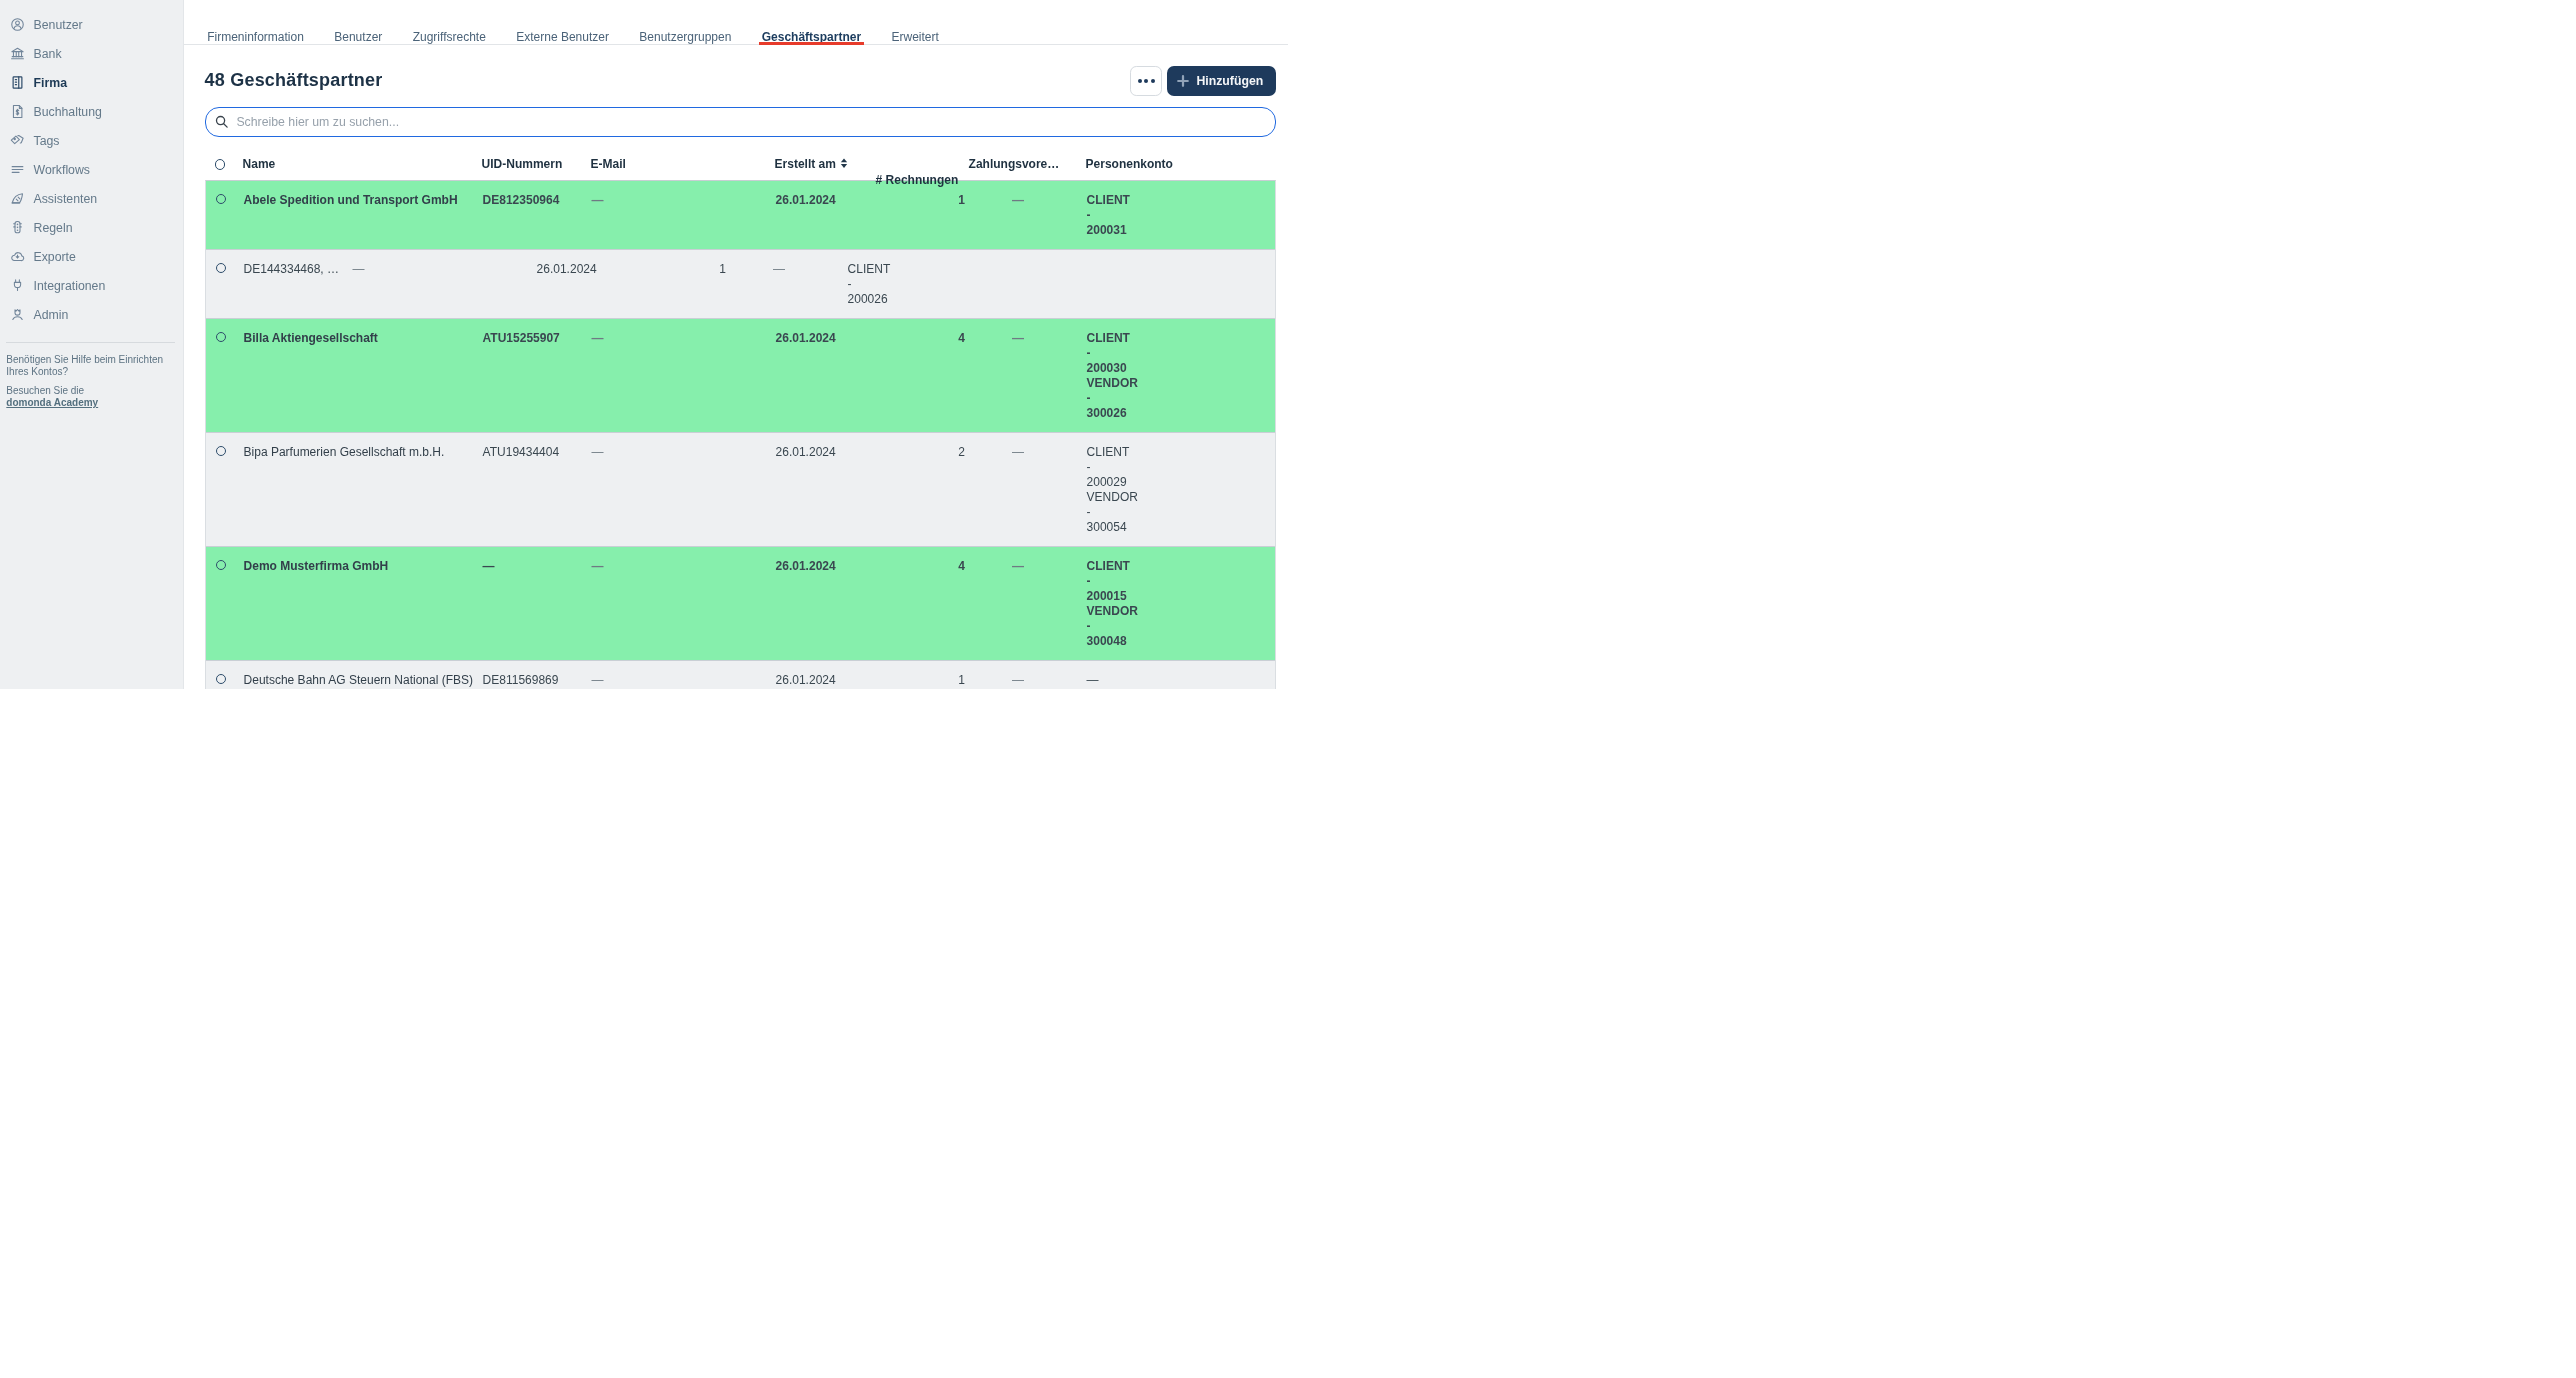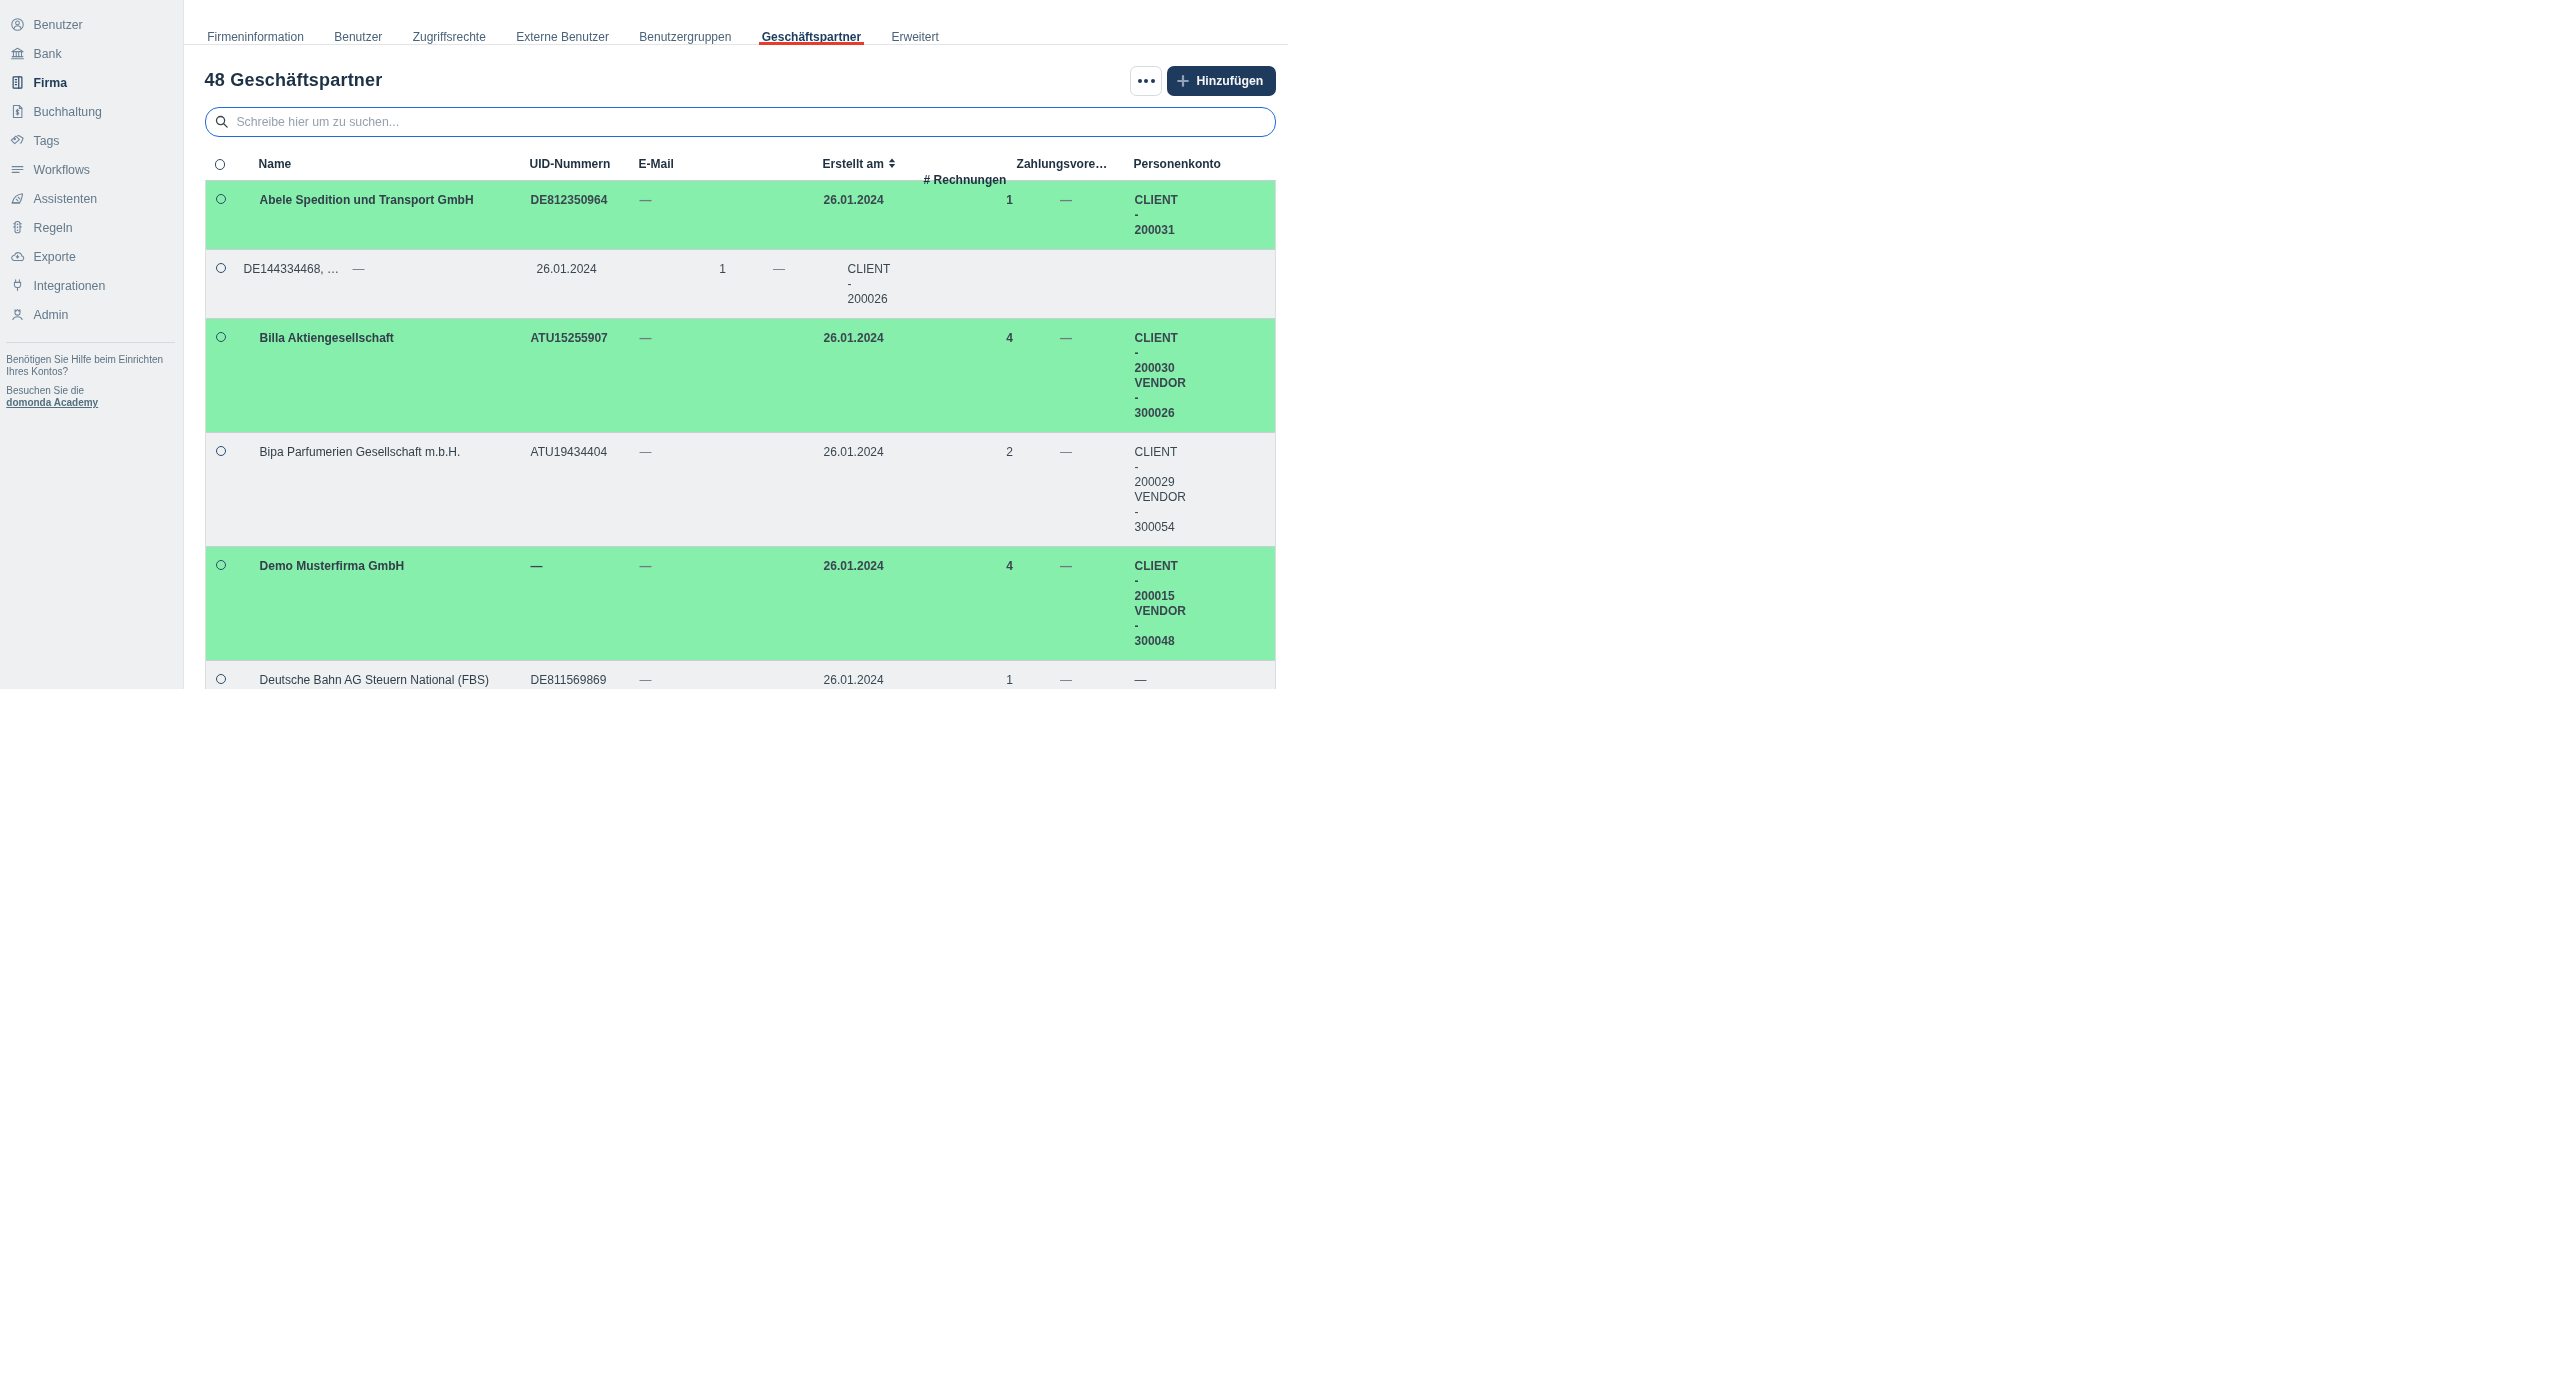--- a/index.html
+++ b/index.html
@@ -44,21 +44,21 @@
   .table-wrap { margin:0 12px 0 20.6px; flex:1; min-height:0; }
   .thead { height:43px; padding-top:12.7px; display:flex; align-items:center; font-size:12px; font-weight:700; color:#1f3140; }
   .tbody { border:0.8px solid #dadee2; border-top:0.8px solid #c8ced3; background:#fff; }
   .trow { display:flex; cursor:pointer; }
   .trow + .trow { border-top:0.8px solid #c9cfd5; }
   .trow.odd { background:#86efac;font-weight:bold; }
   .trow.even { background:#eef0f2; }
   .cell { padding-top:12px; padding-bottom:11px; font-size:12px; line-height:15px; color:#3a4750; }
   .thead .cell { padding-top:0; padding-bottom:0; color:inherit; }
   .c-cb   { width:38px; flex-shrink:0; padding-left:10.3px; }
-  .c-name { width:271px; flex-shrink:0; color:#323f4a;margin-left:16px; }
+  .c-name { width:239px; flex-shrink:0; color:#323f4a; }
   .c-uid  { width:109px; flex-shrink:0; }
   .c-email{ width:184px; flex-shrink:0; color:#6f7a83; }
   .c-date { width:101px; flex-shrink:0; }
   .c-inv  { width:93px; flex-shrink:0; text-align:right; padding-right:4.7px; }
   .c-pay  { width:97px; flex-shrink:0; text-align:center; color:#6f7a83; white-space:nowrap; }
   .c-acct { flex:1; padding-left:20px; white-space:pre-line; }
   .thead .c-inv { text-align:left; padding-right:0;margin-top:32px; }
   .thead .c-pay { text-align:left; color:inherit; overflow:visible; }
   .cb { width:10.3px; height:10.3px; border:1.2px solid #2e4d6b; border-radius:50%; background:transparent; cursor:pointer; margin-top:1.6px; }
   .thead .cb { margin-top:0; }

